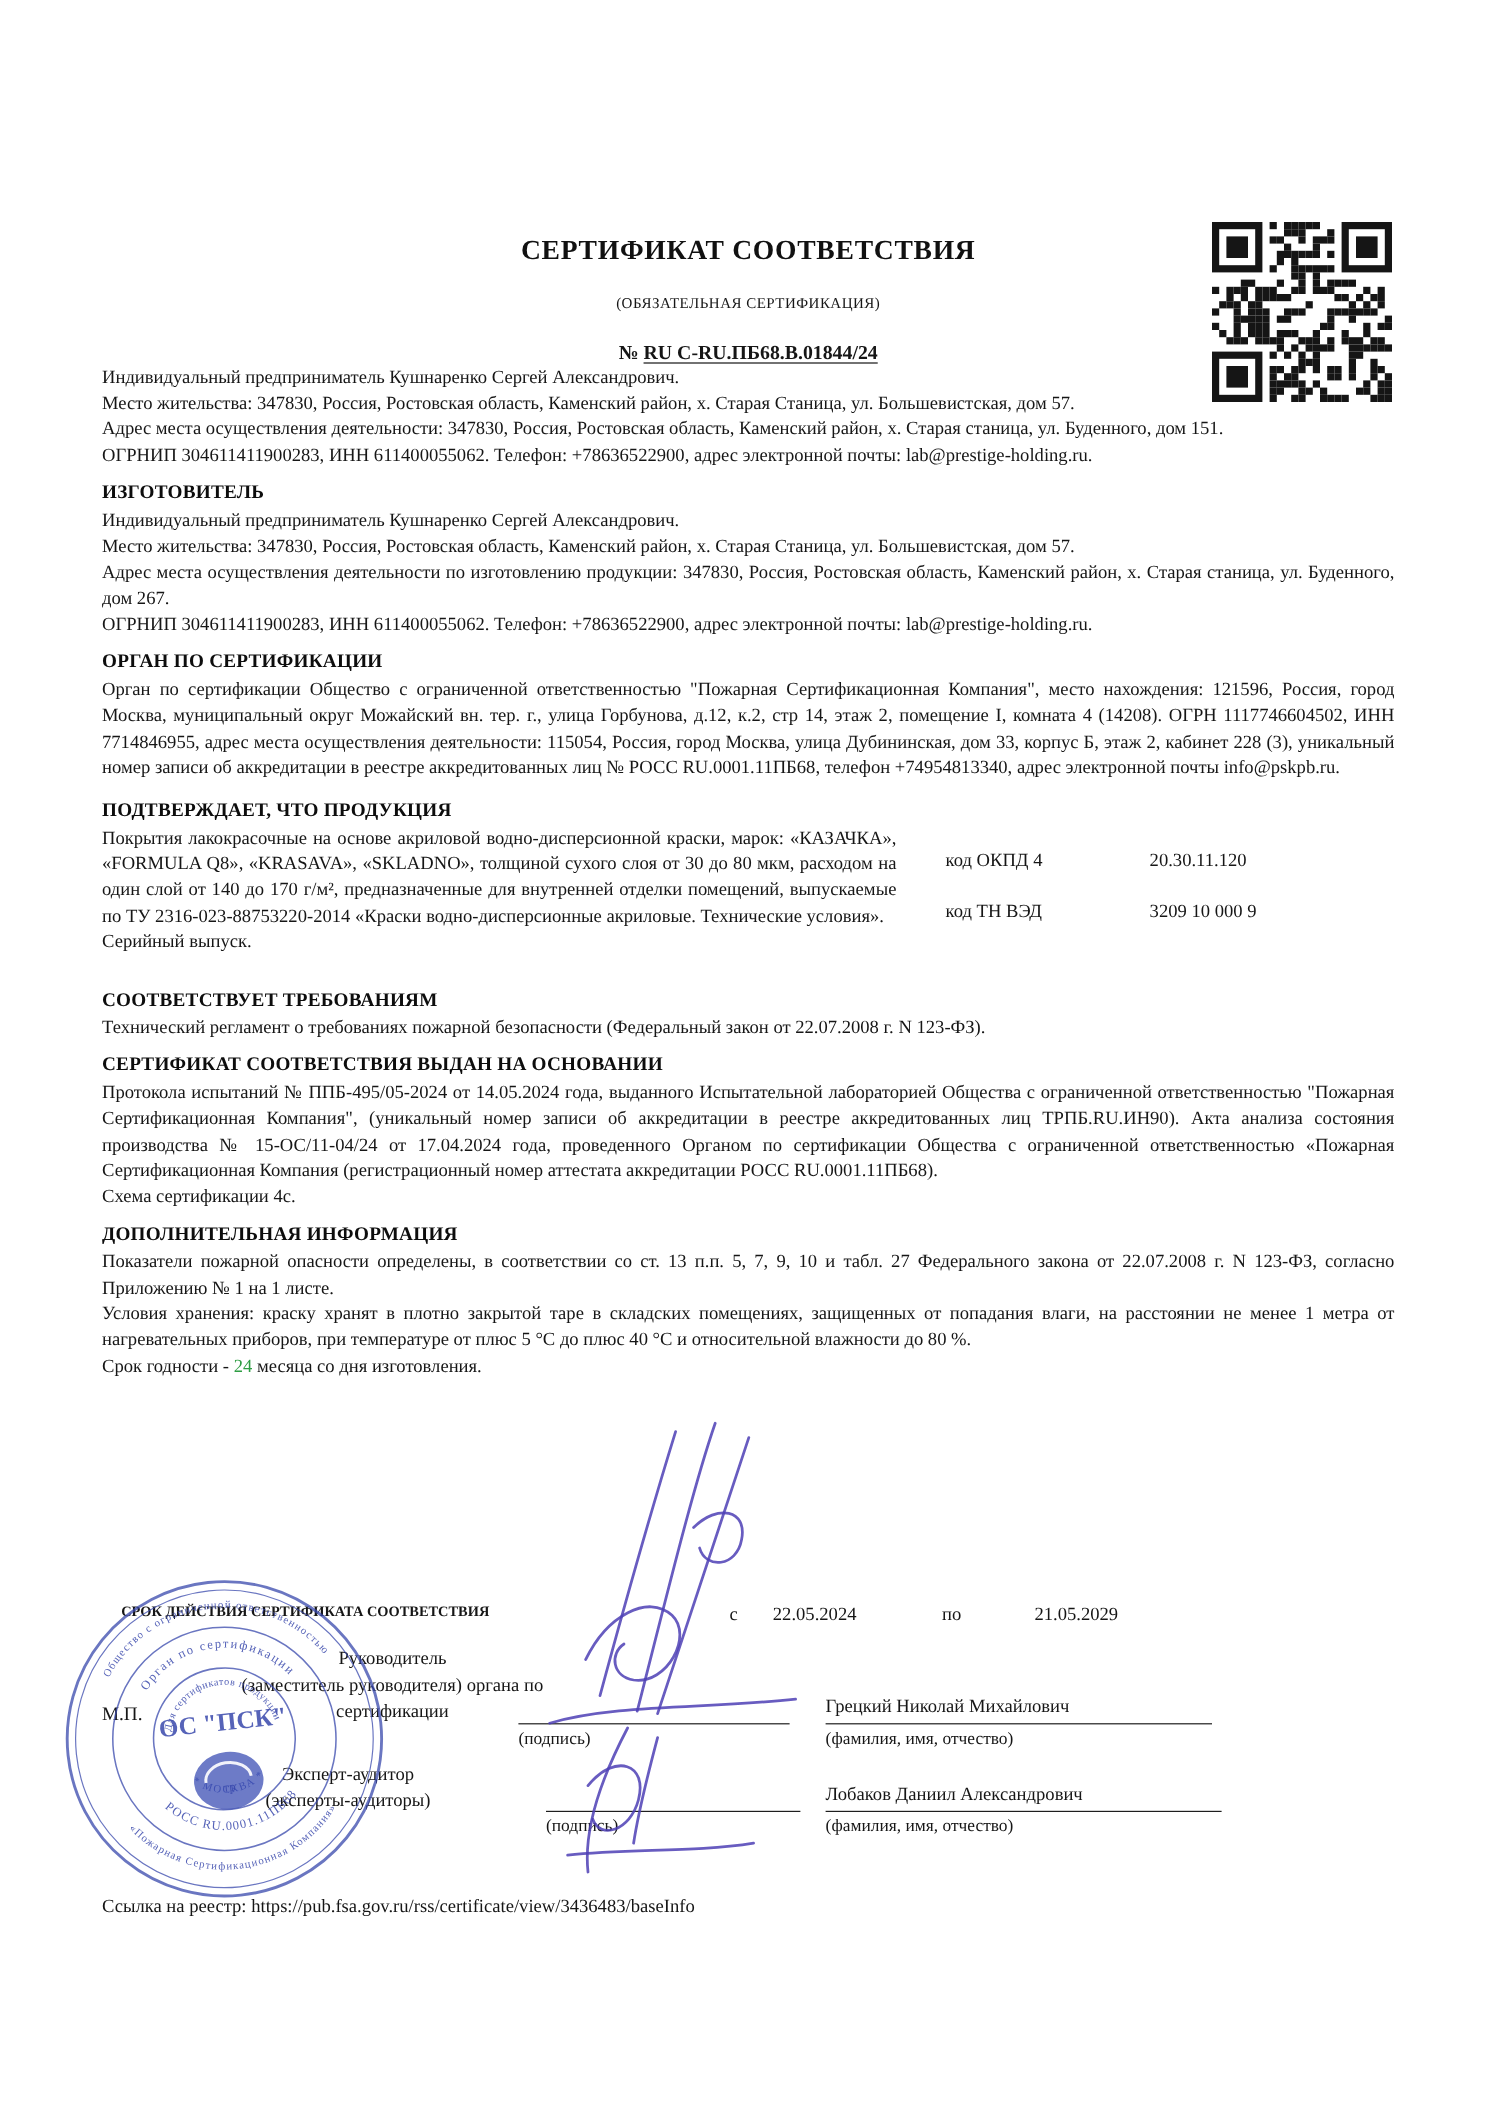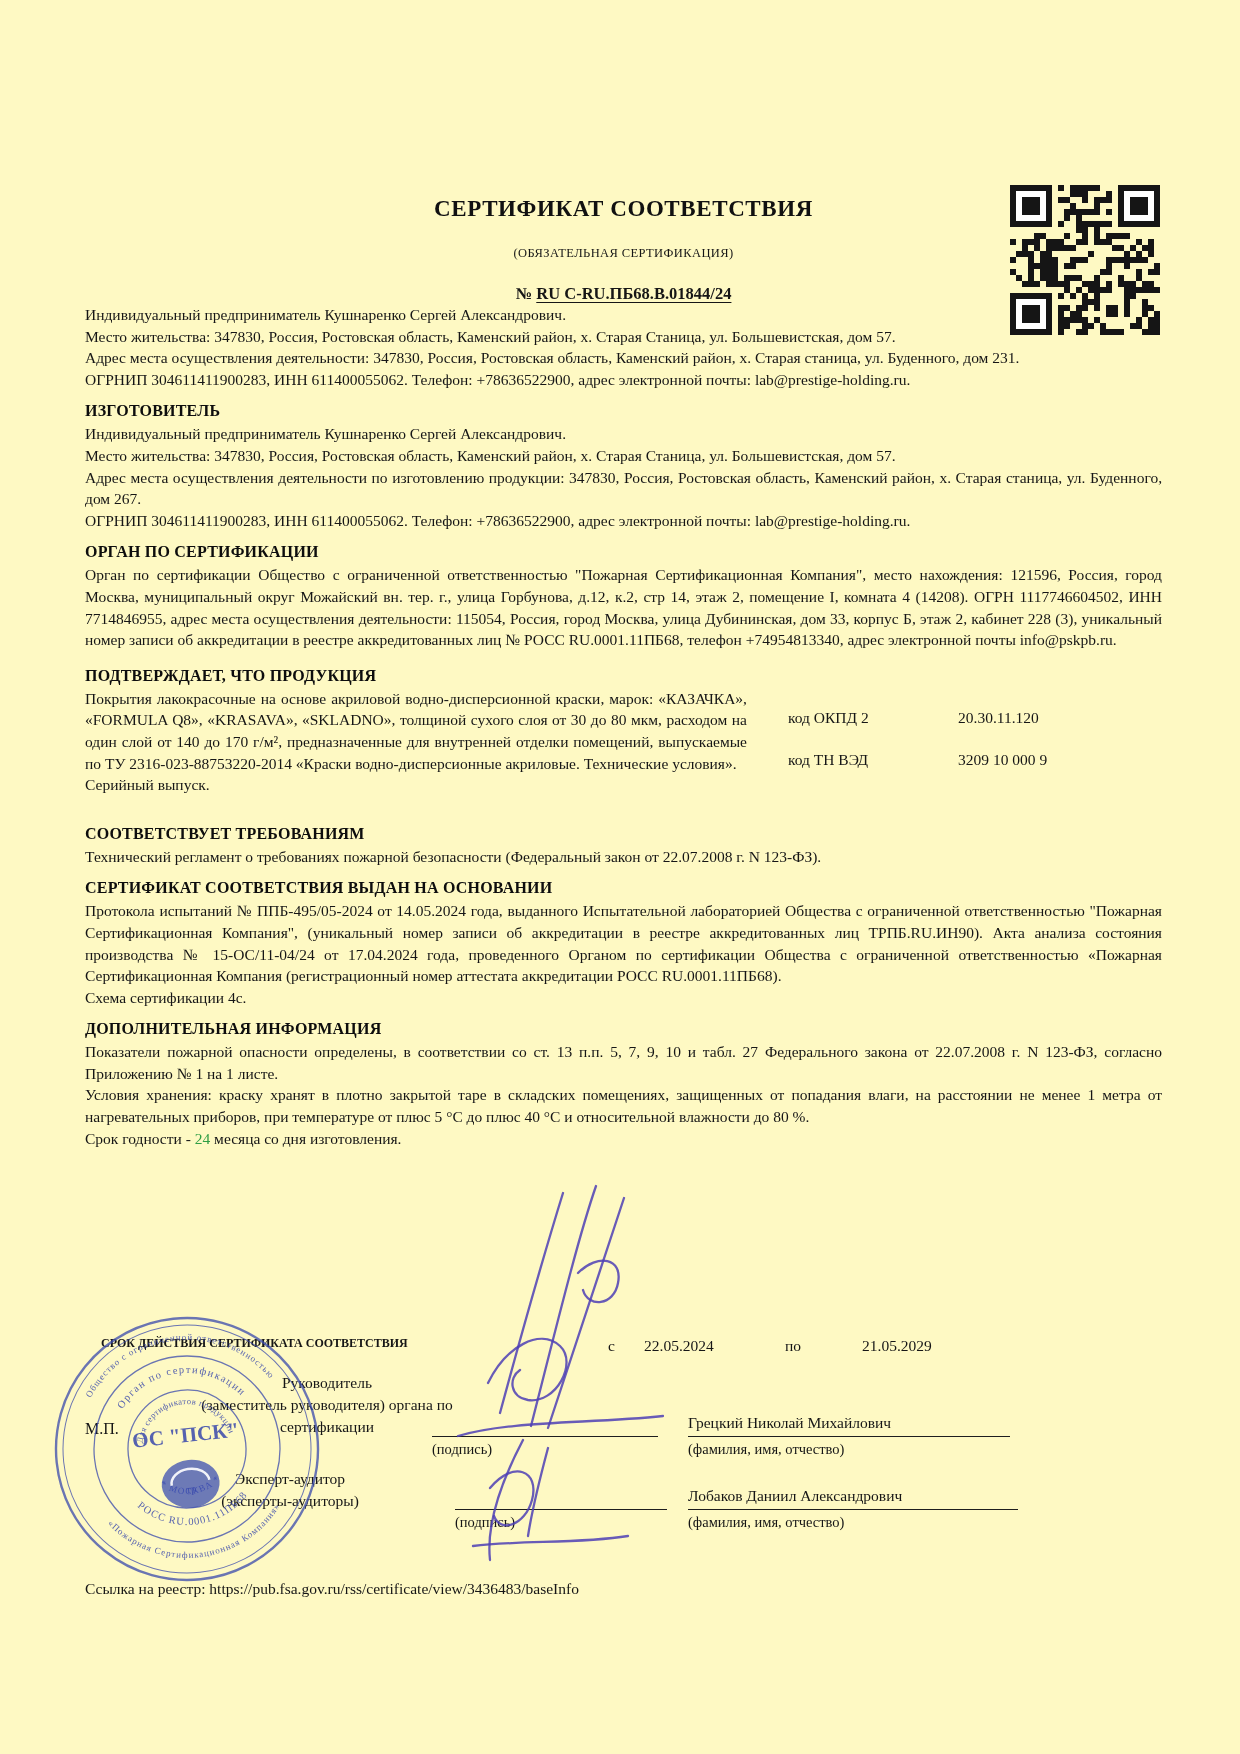--- a/index.html
+++ b/index.html
@@ -1,18 +1,18 @@
 <!DOCTYPE html>
 <html><head>
 <meta charset="utf-8">
 <style>
   html,body { margin:0; padding:0; background:#e8e8e8; }
   .page {
     position:relative; width:1240px; height:1754px; margin:0 auto;
-    background:#fef9c3; overflow:hidden;
+    background:#ffffff; overflow:hidden;
     font-family:"Liberation Serif","DejaVu Serif",serif; color:#161616;
   }
   .content { position:absolute; left:85px; top:196px; width:1077px; }
   .doc-title { text-align:center; font-size:23px; font-weight:bold; letter-spacing:.6px; color:#111; }
   .doc-subtitle { text-align:center; font-size:12.5px; letter-spacing:.4px; margin-top:24px; }
   .doc-number { text-align:center; font-size:16.5px; font-weight:bold; margin-top:23px; }
   .doc-number .num { text-decoration:underline; text-underline-offset:3px; }
   h2.sec { font-size:16px; font-weight:bold; margin:12px 0 3px 0; letter-spacing:.2px; color:#0d0d0d; }
   p.body { font-size:15.5px; line-height:21.6px; margin:0; text-align:justify; }
   .product-wrap { position:relative; min-height:125px; }
@@ -281,40 +281,40 @@
         <rect x="12" y="120" width="18" height="18" fill="#151515"></rect>
       </svg></div>
 
   <div class="content">
     <div class="doc-title">СЕРТИФИКАТ СООТВЕТСТВИЯ</div>
     <div class="doc-subtitle">(ОБЯЗАТЕЛЬНАЯ СЕРТИФИКАЦИЯ)</div>
     <div class="doc-number"><span>№ </span><span class="num">RU C-RU.ПБ68.В.01844/24</span></div>
 
     <p class="body">Индивидуальный предприниматель Кушнаренко Сергей Александрович.</p>
     <p class="body">Место жительства: 347830, Россия, Ростовская область, Каменский район, х. Старая Станица, ул. Большевистская, дом 57.</p>
-    <p class="body">Адрес места осуществления деятельности: 347830, Россия, Ростовская область, Каменский район, х. Старая станица, ул. Буденного, дом 231.</p>
+    <p class="body">Адрес места осуществления деятельности: 347830, Россия, Ростовская область, Каменский район, х. Старая станица, ул. Буденного, дом 151.</p>
     <p class="body">ОГРНИП 304611411900283, ИНН 611400055062. Телефон: +78636522900, адрес электронной почты: lab@prestige-holding.ru.</p>
 
     <h2 class="sec">ИЗГОТОВИТЕЛЬ</h2>
     <p class="body">Индивидуальный предприниматель Кушнаренко Сергей Александрович.</p>
     <p class="body">Место жительства: 347830, Россия, Ростовская область, Каменский район, х. Старая Станица, ул. Большевистская, дом 57.</p>
     <p class="body">Адрес места осуществления деятельности по изготовлению продукции: 347830, Россия, Ростовская область, Каменский район, х. Старая станица, ул. Буденного, дом 267.</p>
     <p class="body">ОГРНИП 304611411900283, ИНН 611400055062. Телефон: +78636522900, адрес электронной почты: lab@prestige-holding.ru.</p>
 
     <h2 class="sec">ОРГАН ПО СЕРТИФИКАЦИИ</h2>
     <p class="body">Орган по сертификации Общество с ограниченной ответственностью "Пожарная Сертификационная Компания", место нахождения: 121596, Россия, город Москва, муниципальный округ Можайский вн. тер. г., улица Горбунова, д.12, к.2, стр 14, этаж 2, помещение I, комната 4 (14208). ОГРН 1117746604502, ИНН 7714846955, адрес места осуществления деятельности: 115054, Россия, город Москва, улица Дубининская, дом 33, корпус Б, этаж 2, кабинет 228 (3), уникальный номер записи об аккредитации в реестре аккредитованных лиц № РОСС RU.0001.11ПБ68, телефон +74954813340, адрес электронной почты info@pskpb.ru.</p>
 
     <h2 class="sec" style="margin-top:16px;">ПОДТВЕРЖДАЕТ, ЧТО ПРОДУКЦИЯ</h2>
     <div class="product-wrap">
       <div class="product-left">
         <p class="body">Покрытия лакокрасочные на основе акриловой водно-дисперсионной краски, марок: «КАЗАЧКА», «FORMULA Q8», «KRASAVA», «SKLADNO», толщиной сухого слоя от 30 до 80 мкм, расходом на один слой от 140 до 170 г/м², предназначенные для внутренней отделки помещений, выпускаемые по ТУ 2316-023-88753220-2014 «Краски водно-дисперсионные акриловые. Технические условия».</p>
         <p class="body">Серийный выпуск.</p>
       </div>
       <div class="code-row okpd">
-        <span class="code-label">код ОКПД 2</span><span>20.30.11.120</span>
+        <span class="code-label">код ОКПД 4</span><span>20.30.11.120</span>
       </div>
       <div class="code-row tnved">
         <span class="code-label">код ТН ВЭД</span><span>3209 10 000 9</span>
       </div>
     </div>
 
     <h2 class="sec">СООТВЕТСТВУЕТ ТРЕБОВАНИЯМ</h2>
     <p class="body">Технический регламент о требованиях пожарной безопасности (Федеральный закон от 22.07.2008 г. N 123-ФЗ).</p>
 
     <h2 class="sec">СЕРТИФИКАТ СООТВЕТСТВИЯ ВЫДАН НА ОСНОВАНИИ</h2>

